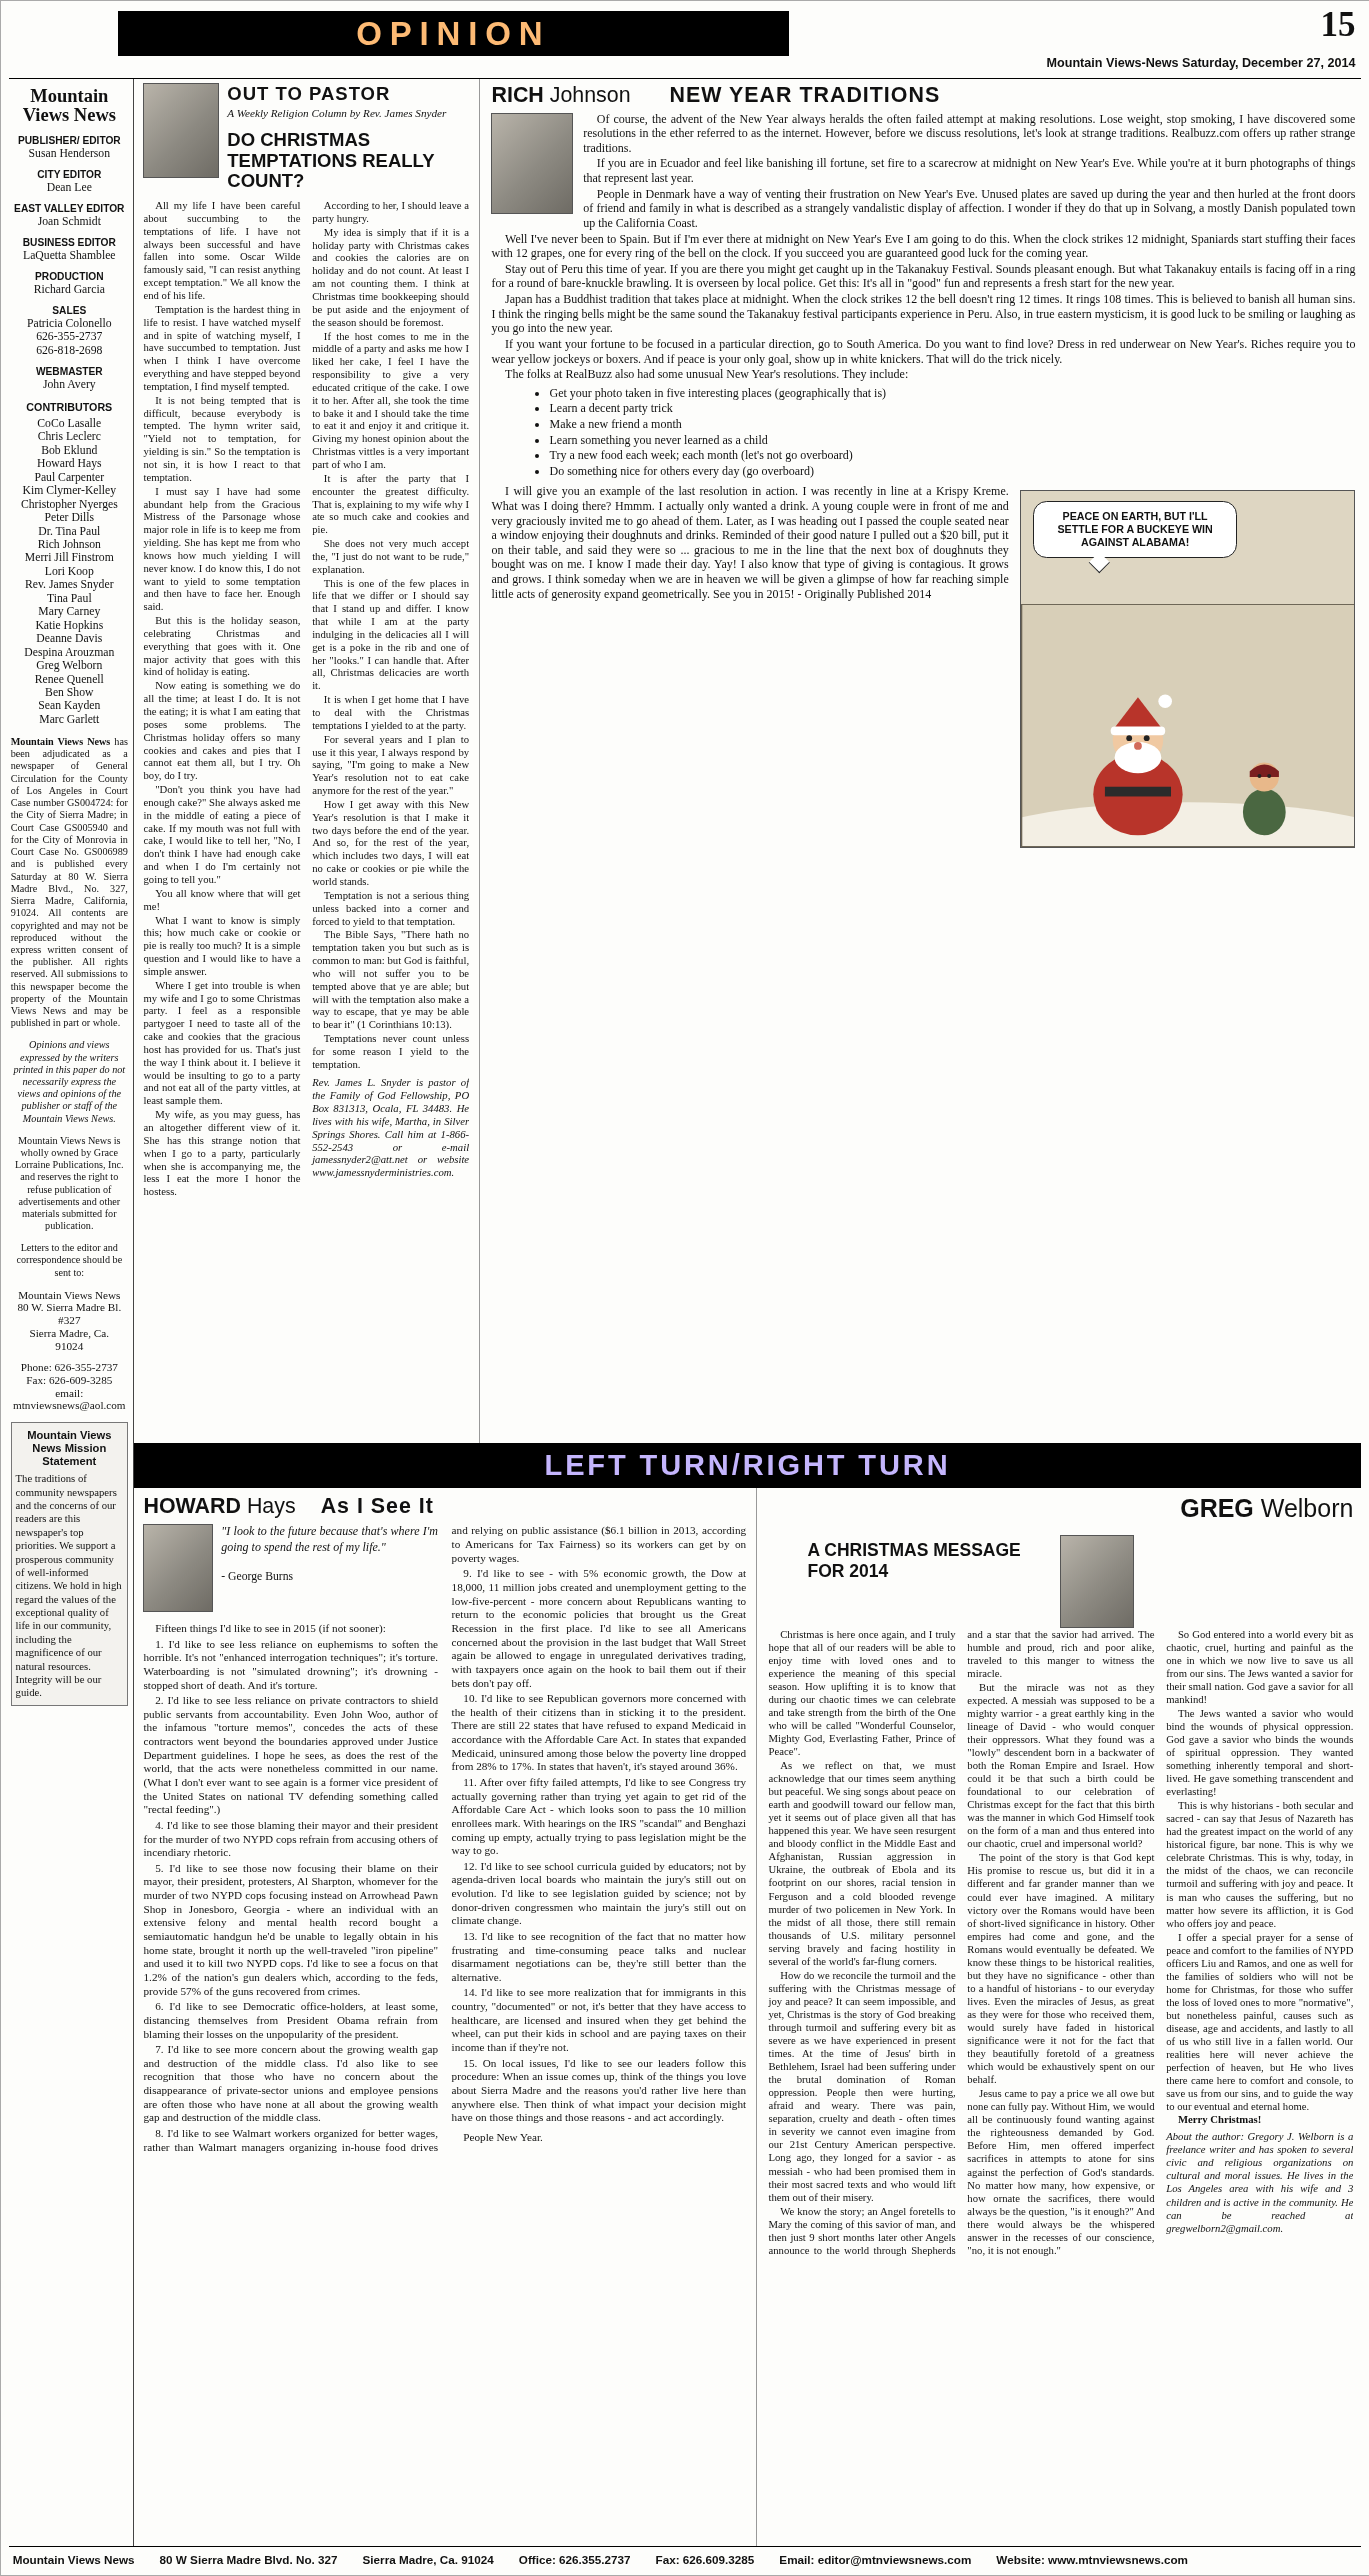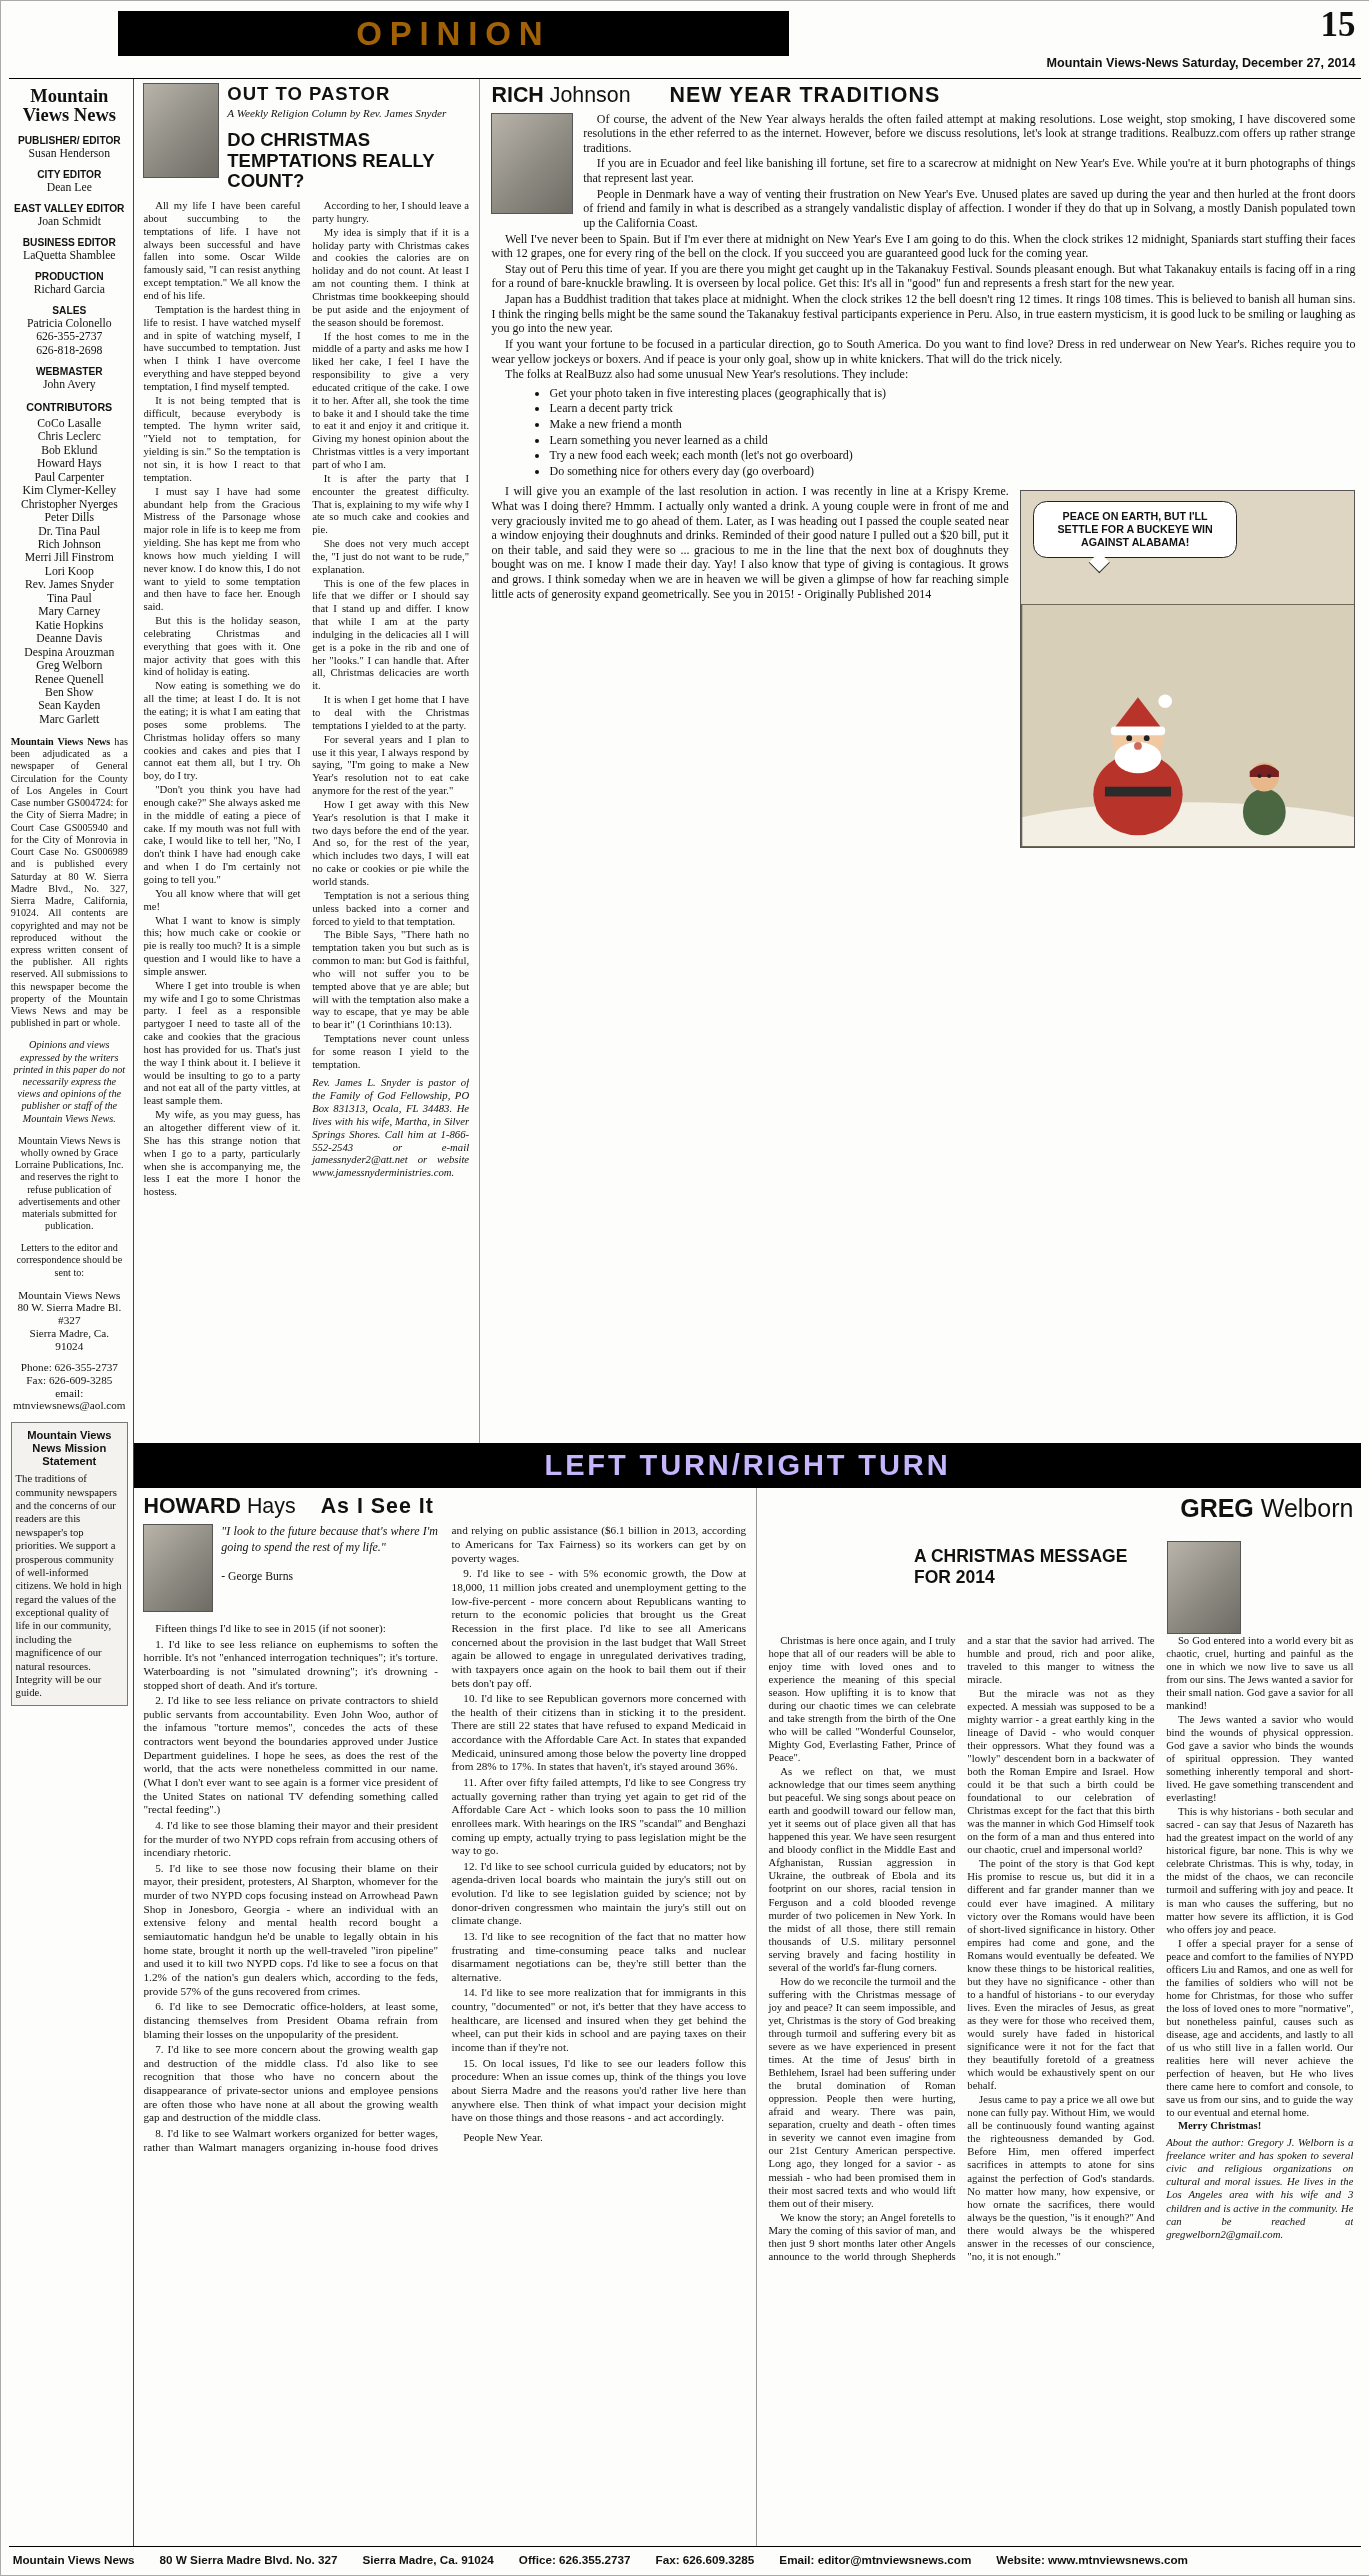--- a/index.html
+++ b/index.html
@@ -5,21 +5,21 @@
   * { margin:0; padding:0; box-sizing:border-box; }
   html,body { background:#e9e9e9; }
   body { font-family:"Liberation Serif", serif; color:#111; }
   .page { position:relative; width:1370px; height:2576px; background:#fdfdfb; margin:0 auto;
           border:1px solid #aaa; padding:5.8px 7.8px 3.9px 7.8px; display:flex; flex-direction:column; overflow:hidden; }
 
   
   .hdr { position:relative; height:72px; flex:0 0 auto; border-bottom:1.9px solid #000; }
   .page-num { position:absolute; top:-1.9px; right:5.8px; font-size:35px; font-weight:bold; }
   .opinion-bar { position:absolute; left:109px; top:3.9px; width:671px; height:45px; background:#000;
-                 color:#a16207; font-family:"Liberation Sans",sans-serif; font-weight:bold; font-size:33px;
+                 color:#fdba74; font-family:"Liberation Sans",sans-serif; font-weight:bold; font-size:33px;
                  letter-spacing:7.8px; text-align:center; line-height:45px; }
   .dateline { position:absolute; right:5.8px; top:49px; font-family:"Liberation Sans",sans-serif;
               font-weight:bold; font-size:12.6px; }
 
   
   .content { flex:1 1 auto; display:flex; min-height:0; }
 
   
   .masthead { flex:0 0 125px; border-right:1px solid #444; padding:7.8px 4.9px 3.9px 1.9px; text-align:center;
               font-size:11.7px; line-height:1.15; overflow:hidden; }
@@ -91,21 +91,21 @@
   .quote-box { display:flex; gap:7.8px; break-inside:avoid; margin-bottom:9.7px; }
   .hays-photo { width:70px; height:88px; }
   .quote-text { font-style:italic; font-size:12px; line-height:1.3; }
   .quote-attrib { margin-top:13px; font-style:normal; font-size:11.7px; }
   .hays-intro { text-indent:0; margin-bottom:3.9px; }
   .hays-body .para { text-indent:11.7px; margin-bottom:1.9px; }
   .hays-closing { margin-top:5.8px; text-indent:11.7px; }
 
   .welborn { flex:1 1 auto; padding:5.8px 7.8px 0 11.7px; overflow:hidden; }
   .welborn-head { text-align:right; }
-  .welborn-sub { display:flex; justify-content:center; align-items:flex-start; margin-top:18px; }
+  .welborn-sub { display:flex; justify-content:flex-start; align-items:flex-start; margin-top:12px; }
   .welborn-title { font-family:"Liberation Sans",sans-serif; font-weight:bold; font-size:17.5px; line-height:1.15;
                    margin:5.8px 0 7.8px 39px; width:253px; }
   .welborn-photo { width:74px; height:93px; margin-right:5.8px; }
   .welborn-body { columns:3; column-gap:11.7px; height:880px; font-size:10.7px; line-height:1.22; text-align:justify; overflow:hidden; }
   .welborn-body .para { text-indent:11.7px; }
   .about { font-style:italic; margin-top:3.9px; text-indent:0; }
   .merry { text-indent:11.7px; font-weight:bold; }
 
   
   .pg-footer { flex:0 0 25px; border-top:1.9px solid #000; display:flex; gap:25px; align-items:center;

